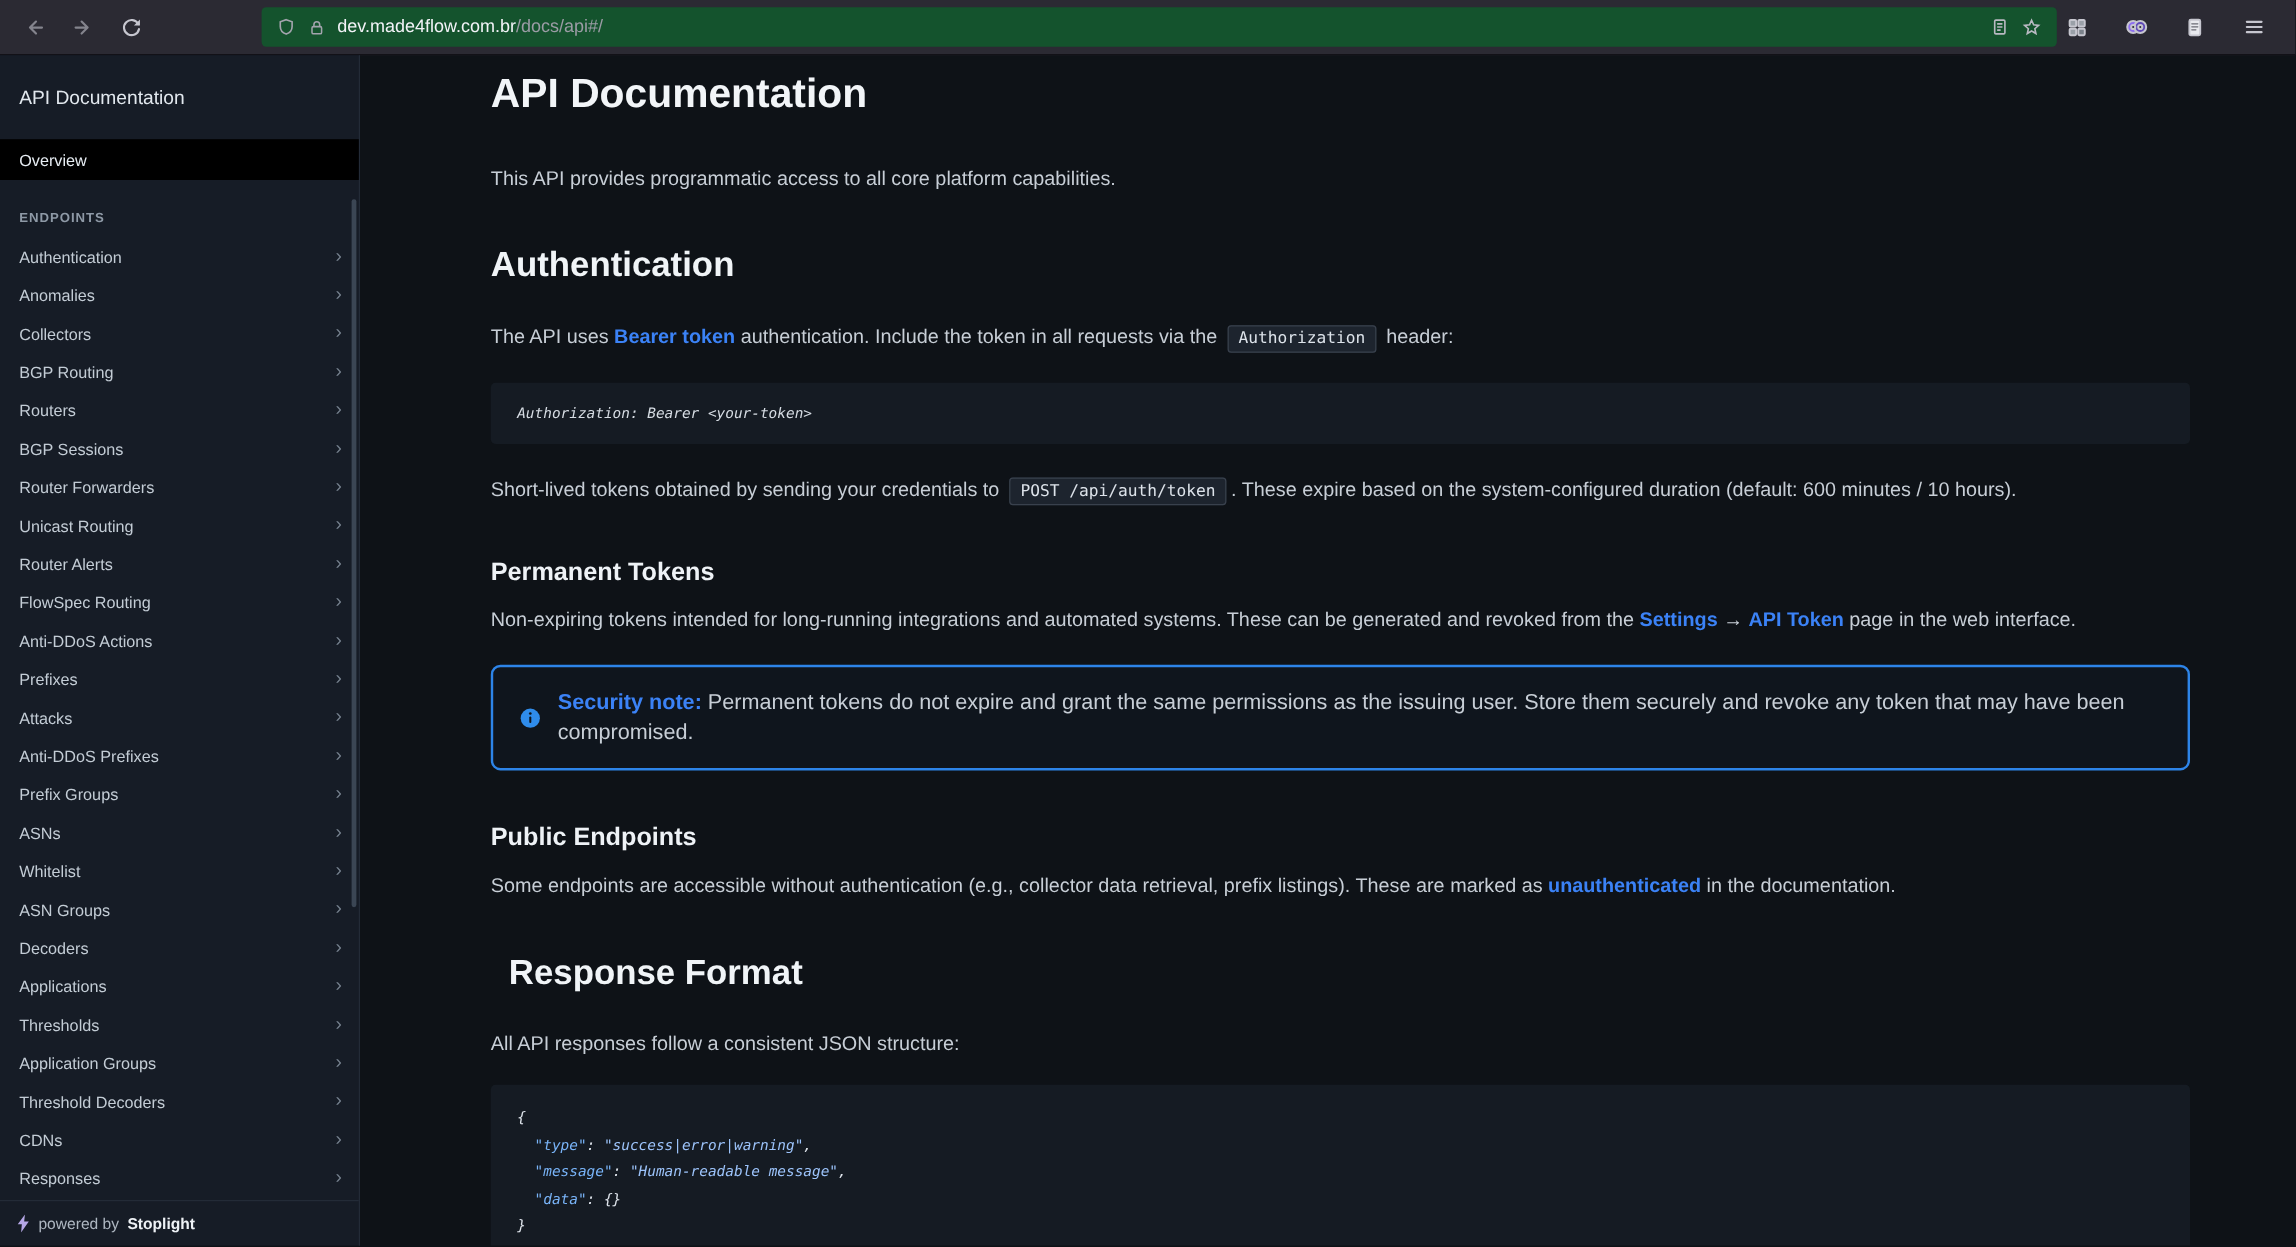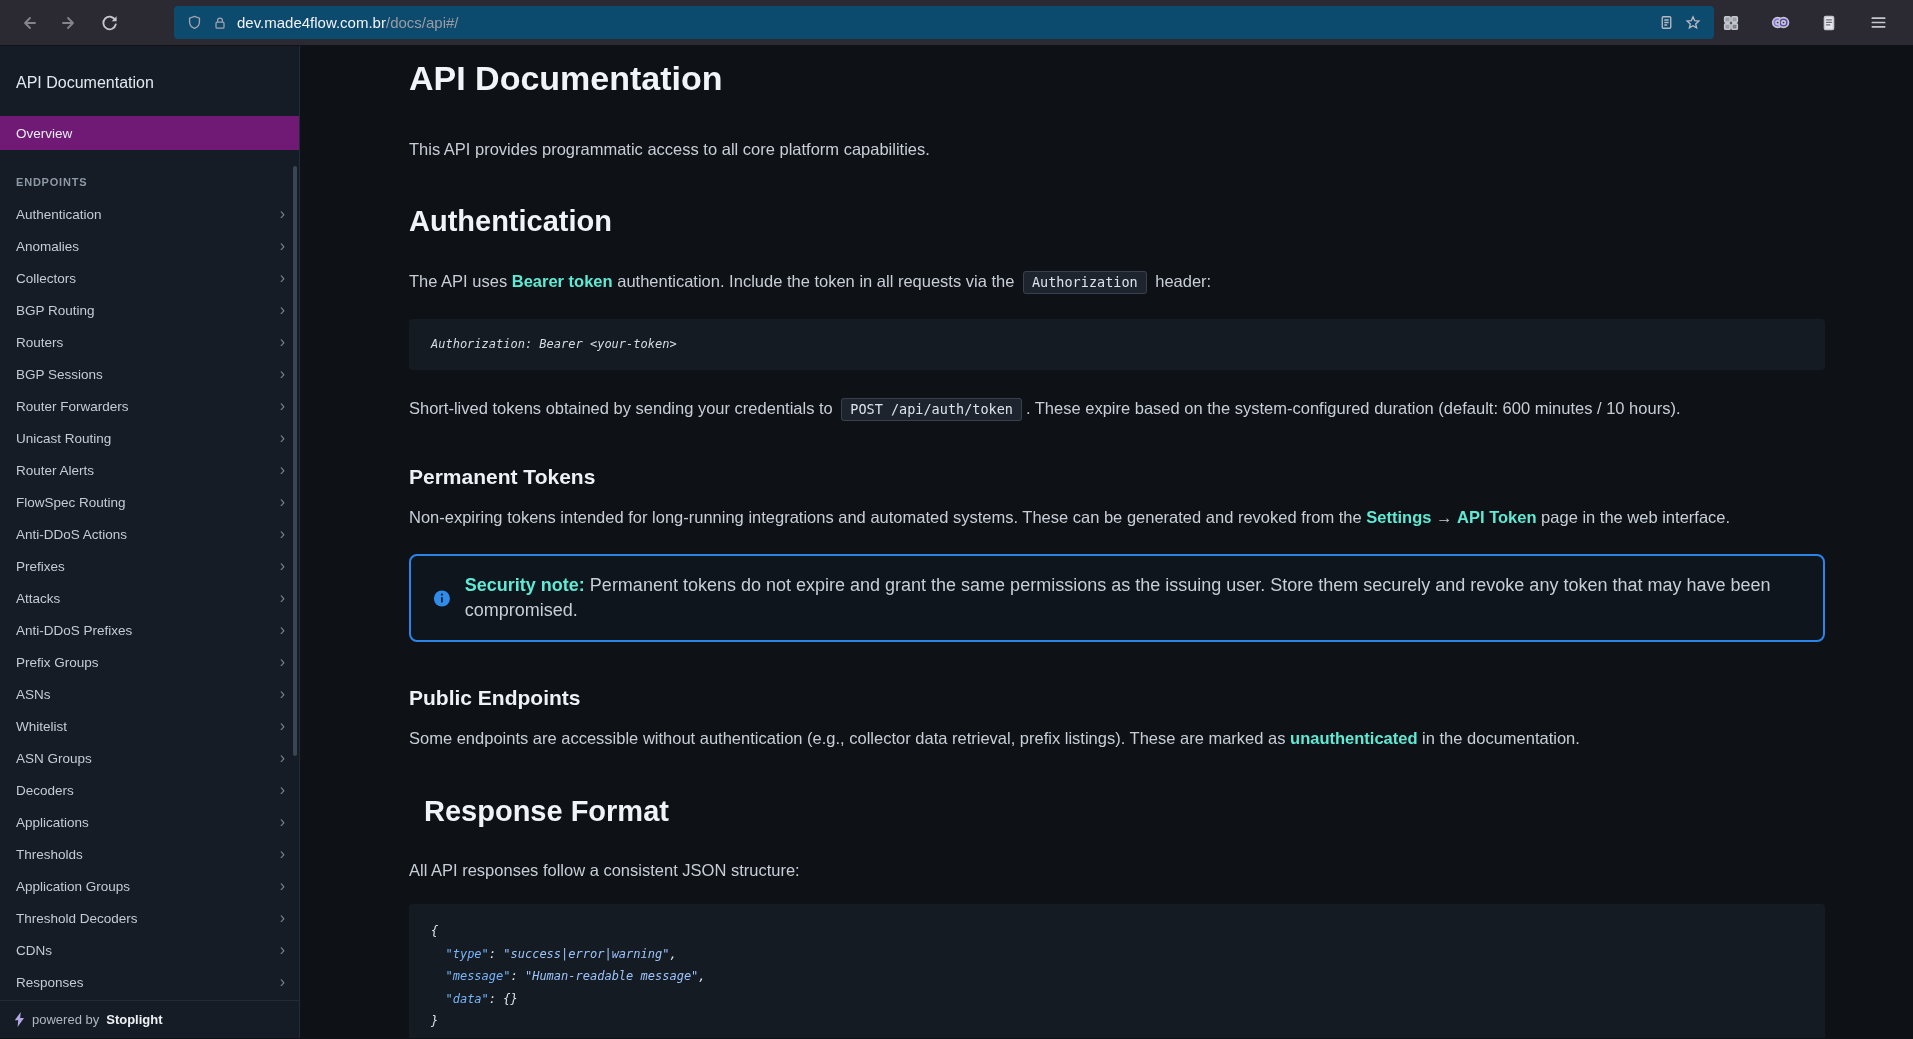--- a/index.html
+++ b/index.html
@@ -7,36 +7,36 @@
               font-family:"Liberation Sans", sans-serif; }
 
   
   .toolbar { height:46px; background:#2b2a33; display:flex; align-items:center;
              padding:0 12px; border-bottom:1px solid #121117; }
   .tb-btn { width:34px; height:34px; border-radius:4px; display:flex; align-items:center;
             justify-content:center; flex:none; }
   .tb-btn svg { stroke:#c6c6cf; fill:none; stroke-width:1.8; stroke-linecap:round; stroke-linejoin:round; }
   .tb-btn.dim svg { stroke:#84848d; }
   .nav-group { display:flex; gap:6px; align-items:center; }
-  .urlbar { margin-left:48px; width:1573px; height:33px; background:#0c4a6e; border-radius:4px;
+  .urlbar { margin-left:92px; width:1573px; height:33px; background:#14532d; border-radius:4px;
             display:flex; align-items:center; padding:0 12px; gap:9px; }
   .urlbar svg { flex:none; }
   .url-text { font-size:15px; color:#9b9ca5; flex:1; white-space:nowrap; overflow:hidden; }
   .url-host { color:#f2f3f7; }
   .toolbar-right { margin-left:auto; display:flex; gap:15px; align-items:center; padding-right:6px; }
 
   
   .page { display:flex; height:992px; }
 
   
   .sidebar { width:300px; background:#161c26; position:relative; display:flex;
              flex-direction:column; border-right:1px solid #232b37; flex:none; }
   .side-title { padding:28px 16px 24px; font-size:16px; color:#e2e8ee; }
   .side-overview { height:34px; display:flex; align-items:center; padding:0 16px;
-                   background:#701a75; color:#e7edf3; font-size:13.5px; }
+                   background:#000000; color:#e7edf3; font-size:13.5px; }
   .side-section { margin:26px 16px 10px; font-size:11px; font-weight:bold; color:#8e99a6;
                   letter-spacing:0.8px; }
   .side-nav { flex:1; overflow:hidden; }
   .side-item { height:32px; display:flex; align-items:center; justify-content:space-between;
                padding:0 14px 0 16px; color:#c3ccd5; font-size:13.5px; }
   .chev { color:#76818e; font-size:16px; line-height:1; }
   .side-footer { height:38px; border-top:1px solid #232b37; display:flex; align-items:center;
                  gap:7px; padding:0 14px; font-size:13px; color:#aeb7c1; flex:none; }
   .brand { font-weight:bold; color:#eef2f6; }
   .side-scrollbar { position:absolute; right:2px; top:120px; width:4px; height:590px;
@@ -65,21 +65,21 @@
   .callout .txt { font-size:18px; line-height:25px; color:#c7ced6; }
   .mb-public { margin-bottom:43px; }
   h2.resp-h { margin-bottom:29px;margin-left:15px; }
   .mb-respp { margin-bottom:21px; }
   .codeblock.json { padding:16px 22px; line-height:22.5px; }
   .code-line { white-space:pre; }
   .tok-p { color:#dfe5ec; }
   .tok-k { color:#79b4f8; }
   .tok-s { color:#9cc3fa; }
 
-  .seg-b { font-weight:bold; color:#5eead4;margin-top:12px; }
+  .seg-b { font-weight:bold; color:#3b82f6;margin-top:12px; }
   .seg-code { font-family:"DejaVu Sans Mono", monospace; font-size:13.5px; background:#1d242e;
               border:1px solid #39414d; border-radius:3px; padding:2px 8px 3px; color:#dde3ea;
               margin:0 4px; white-space:nowrap; }
 </style>
 </head>
 <body>
 
 <div class="toolbar">
   <div class="nav-group">
     <div class="tb-btn dim">

